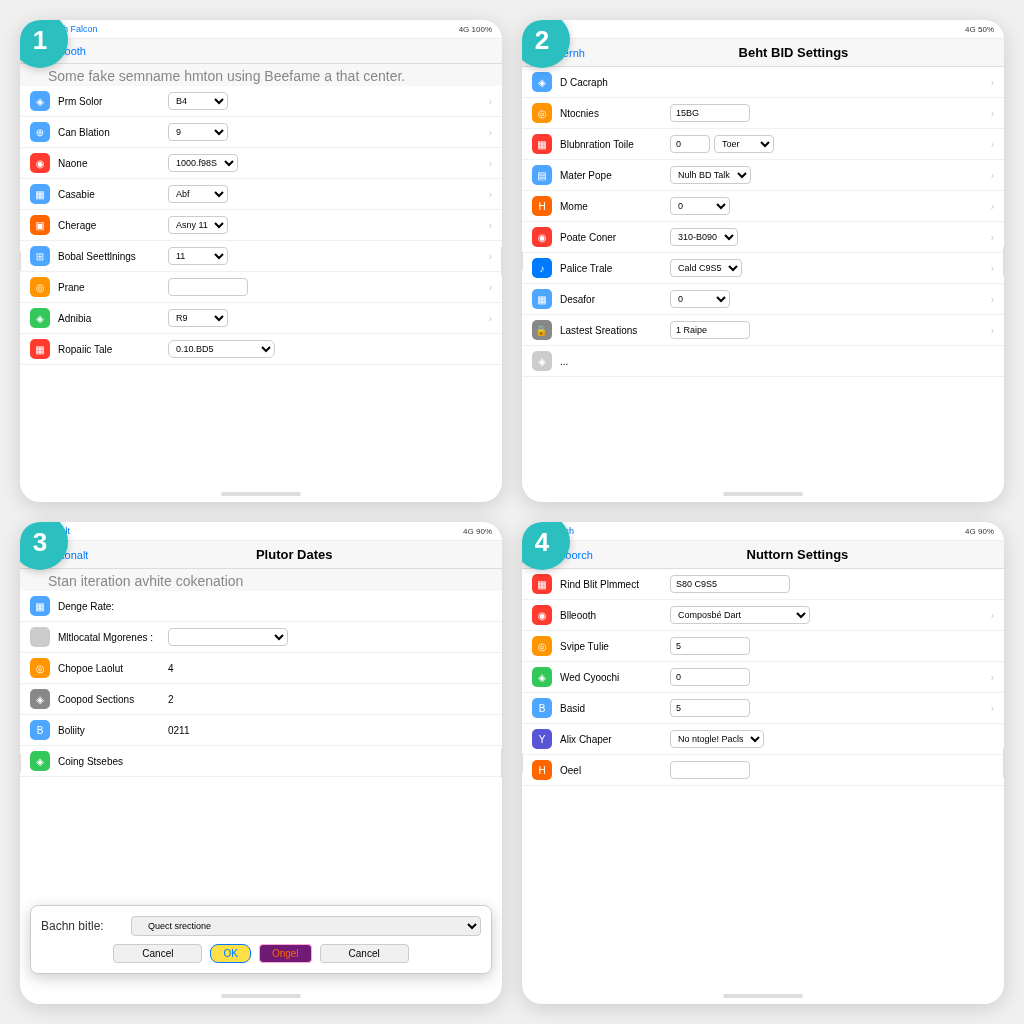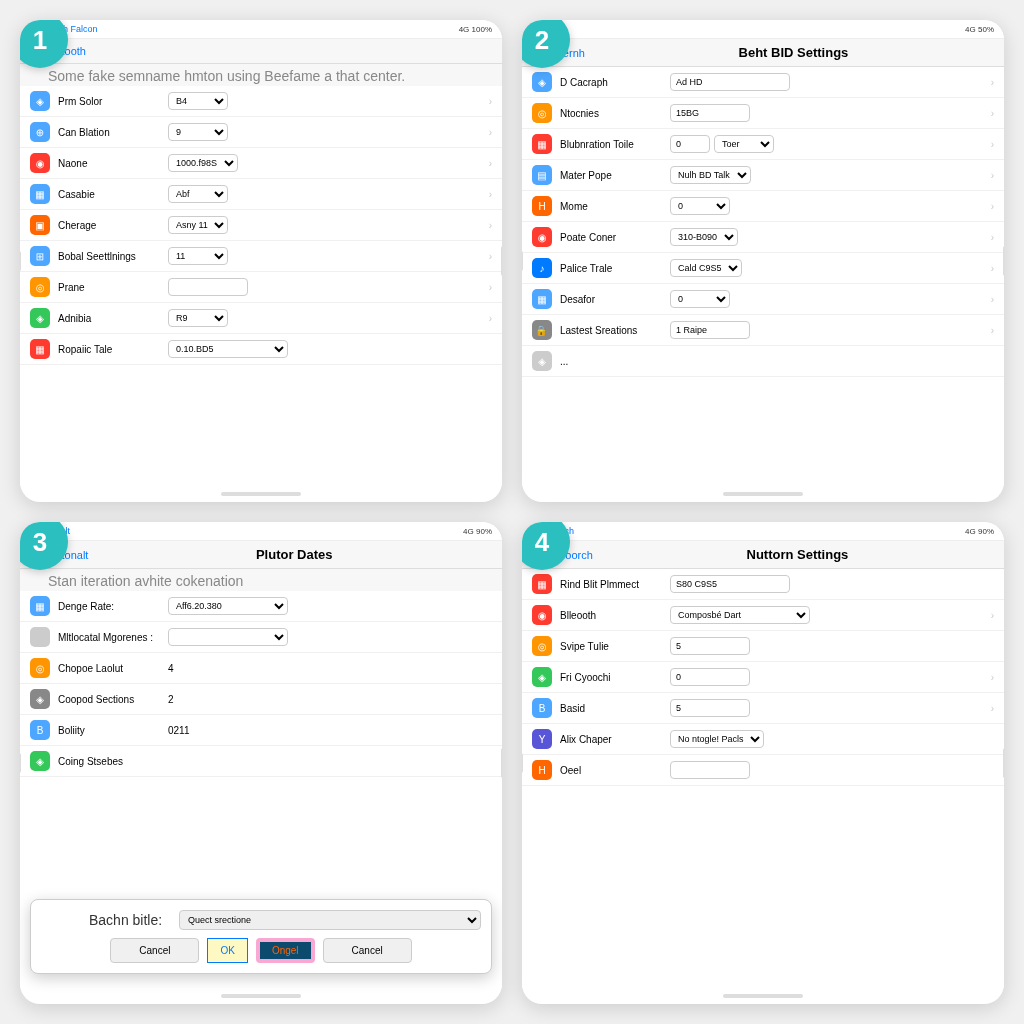--- a/index.html
+++ b/index.html
@@ -189,60 +189,59 @@
       box-shadow: 0 4px 15px rgba(0,0,0,0.2);
     }
     .dialog-row {
       display: flex;
       align-items: center;
       margin-bottom: 6px;
       font-size: 10px;
     }
     .dialog-label {
       flex: 0 0 90px;
-      font-size: 14px;
+      font-size: 12px;
       color: #333;
-      margin-left: 48px;
     }
     .dialog-select {
       flex: 1;
       border: 1px solid #ccc;
       border-radius: 4px;
-      padding: 2px 4px;
+      padding: 2px 12px;
       font-size: 9px;
       height: 20px;
     }
     .dialog-buttons {
       display: flex;
       justify-content: center;
       gap: 8px;
       margin-top: 8px;
     }
     .btn-cancel {
       padding: 3px 28px;
       border: 1px solid #ccc;
       border-radius: 4px;
       background: #f0f0f0;
       font-size: 10px;
       cursor: pointer;
     }
     .btn-ok {
       padding: 3px 12px;
       border: 1px solid #007aff;
-      border-radius: 0;
-      background: #fef9c3;
+      border-radius: 8px;
+      background: #fde047;
       color: #007aff;
       font-size: 10px;
       cursor: pointer;
     }
     .btn-orange {
       padding: 3px 12px;
-      border: 4px solid #f9a8d4;
+      border: 1px solid #f9a8d4;
       border-radius: 4px;
-      background: #0c4a6e;
+      background: #701a75;
       color: #ff6600;
       font-size: 10px;
       cursor: pointer;
     }
   </style>
 </head>
 <body>
 
 <div class="quadrant">
   <div class="step-badge">1</div>
@@ -319,21 +318,21 @@
           <span class="row-label">Adnibia</span>
           <div class="row-value">
             <select class="row-select"><option>R9</option></select>
           </div>
           <span class="row-chevron">›</span>
         </div>
         <div class="settings-row">
           <div class="row-icon" style="background: rgb(255, 59, 48);">▦</div>
           <span class="row-label">Ropaiic Tale</span>
           <div class="row-value">
-            <select class="row-select" style="width: 120px;"><option>0.10.BD5</option></select>
+            <select class="row-select" style="width: 107px; border-radius: 6px;"><option>0.10.BD5</option></select>
           </div>
         </div>
       </div>
   </div>
   <div class="home-indicator"></div>
 </div>
 
 <div class="quadrant">
   <div class="step-badge">2</div>
   <div class="side-button-left"></div>
@@ -344,23 +343,20 @@
       <span class="status-right">4G 50%</span>
     </div>
     <div class="nav-bar">
       <span class="nav-back">&lt; rd Gernh</span>
       <span class="nav-title">Beht BID Settings</span>
     </div>
     <div class="settings-list">
     <div class="settings-row">
           <div class="row-icon" style="background: rgb(77, 166, 255);">◈</div>
           <span class="row-label">D Cacraph</span>
-          <div class="row-value">
-            <input class="row-input row-input-wide" value="Ad HD" style="">
-          </div>
           <span class="row-chevron">›</span>
         </div>
         <div class="settings-row">
           <div class="row-icon" style="background: rgb(255, 149, 0);">◎</div>
           <span class="row-label">Ntocnies</span>
           <div class="row-value">
             <input class="row-input" value="15BG" style="">
           </div>
           <span class="row-chevron">›</span>
         </div>
@@ -442,23 +438,20 @@
     </div>
     <div class="nav-bar">
       <span class="nav-back">&lt; Bluetonalt</span>
       <span class="nav-title">Plutor Dates</span>
     </div>
     <div class="sub-title">Stan iteration avhite cokenation</div>
     <div class="settings-list">
     <div class="settings-row">
           <div class="row-icon" style="background: rgb(77, 166, 255);">▦</div>
           <span class="row-label">Denge Rate:</span>
-          <div class="row-value">
-            <select class="row-select" style="width: 120px;"><option>Aff6.20.380</option></select>
-          </div>
         </div>
         <div class="settings-row">
           <div class="row-icon" style="background: rgb(204, 204, 204);"></div>
           <span class="row-label">Mltlocatal Mgorenes :</span>
           <div class="row-value">
             <select class="row-select" style="width: 120px;"><option></option></select>
           </div>
         </div>
         <div class="settings-row">
           <div class="row-icon" style="background: rgb(255, 149, 0);">◎</div>
@@ -536,21 +529,21 @@
         </div>
         <div class="settings-row">
           <div class="row-icon" style="background: rgb(255, 149, 0);">◎</div>
           <span class="row-label">Svipe Tulie</span>
           <div class="row-value">
             <input class="row-input" value="5" style="">
           </div>
         </div>
         <div class="settings-row">
           <div class="row-icon" style="background: rgb(52, 199, 89);">◈</div>
-          <span class="row-label">Fri Cyoochi</span>
+          <span class="row-label">Wed Cyoochi</span>
           <div class="row-value">
             <input class="row-input" value="0" style="">
           </div>
           <span class="row-chevron">›</span>
         </div>
         <div class="settings-row">
           <div class="row-icon" style="background: rgb(77, 166, 255);">B</div>
           <span class="row-label">Basid</span>
           <div class="row-value">
             <input class="row-input" value="5" style="">

